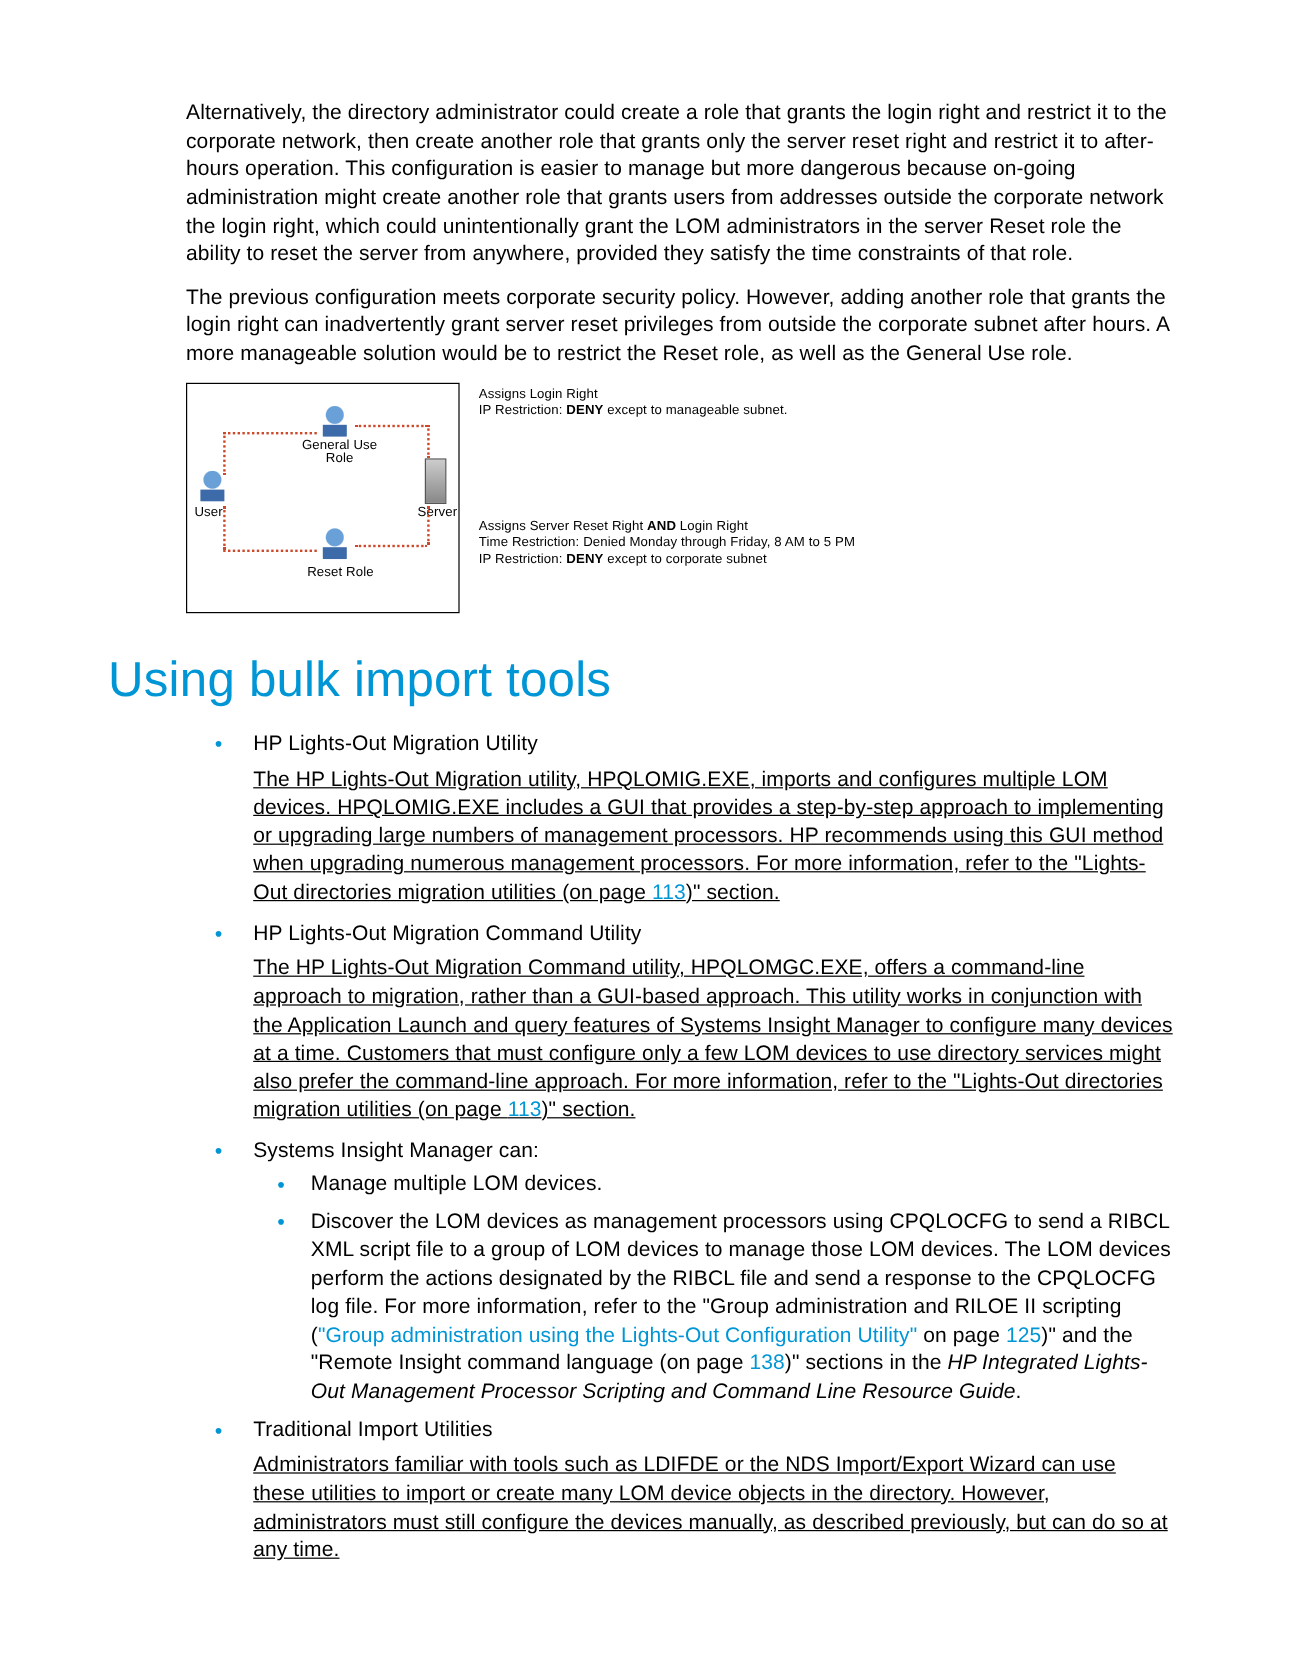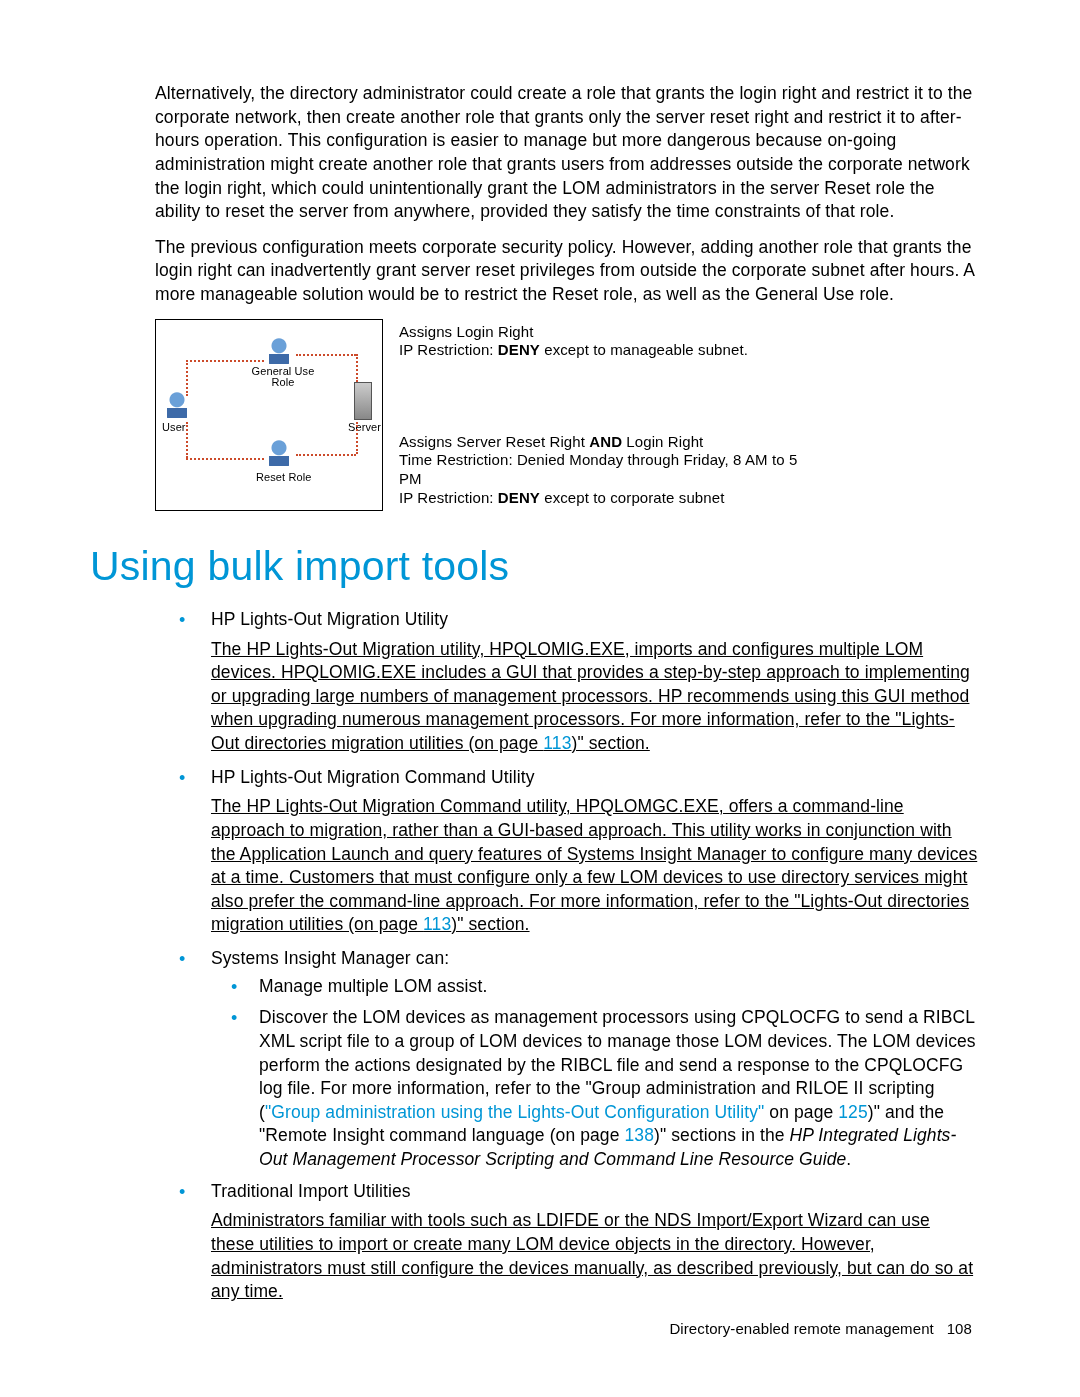--- a/index.html
+++ b/index.html
@@ -42,21 +42,21 @@
     width: 226px;
     height: 190px;
     position: relative;
     font-size: 12px;
     font-family: Arial, sans-serif;
     color: #000;
   }
   .diagram-box .lbl { position: absolute; font-size: 11px; }
   .diagram-side {
     font-family: Arial, sans-serif;
-    font-size: 15px;
+    font-size: 11px;
     color: #000;
     line-height: 1.25;
     margin-left: 16px;
     width: 420px;
   }
   .diagram-side .top { margin-top: 4px; height: 110px; }
   .icon-group {
     position: absolute;
     width: 30px;
     height: 30px;
@@ -194,29 +194,26 @@
       </li>
       <li>
         <span>HP Lights-Out Migration Command Utility</span>
         <p class="sub-desc">
           <span>The HP Lights-Out Migration Command utility, HPQLOMGC.EXE, offers a command-line approach to migration, rather than a GUI-based approach. This utility works in conjunction with the Application Launch and query features of Systems Insight Manager to configure many devices at a time. Customers that must configure only a few LOM devices to use directory services might also prefer the command-line approach. For more information, refer to the "Lights-Out directories migration utilities (on page </span><span class="link">113</span><span>)" section.</span>
         </p>
       </li>
       <li>
         <span>Systems Insight Manager can:</span>
         <ul class="bullet-list level2">
-          <li><span>Manage multiple LOM assist.</span></li>
+          <li><span>Manage multiple LOM devices.</span></li>
           <li>
             <span>Discover the LOM devices as management processors using CPQLOCFG to send a RIBCL XML script file to a group of LOM devices to manage those LOM devices. The LOM devices perform the actions designated by the RIBCL file and send a response to the CPQLOCFG log file. For more information, refer to the "Group administration and RILOE II scripting (</span><span class="link">"Group administration using the Lights-Out Configuration Utility"</span><span> on page </span><span class="link">125</span><span>)" and the "Remote Insight command language (on page </span><span class="link">138</span><span>)" sections in the </span><span class="italic">HP Integrated Lights-Out Management Processor Scripting and Command Line Resource Guide</span><span>.</span>
           </li>
         </ul>
       </li>
       <li>
         <span>Traditional Import Utilities</span>
         <p class="sub-desc">Administrators familiar with tools such as LDIFDE or the NDS Import/Export Wizard can use these utilities to import or create many LOM device objects in the directory. However, administrators must still configure the devices manually, as described previously, but can do so at any time.</p>
       </li>
     </ul>
   </div>
 
-  <div class="footer">
-    <span>Directory-enabled remote management</span>&nbsp;&nbsp;&nbsp;<span>108</span>
-  </div>
 </div>
 
 </body></html>

